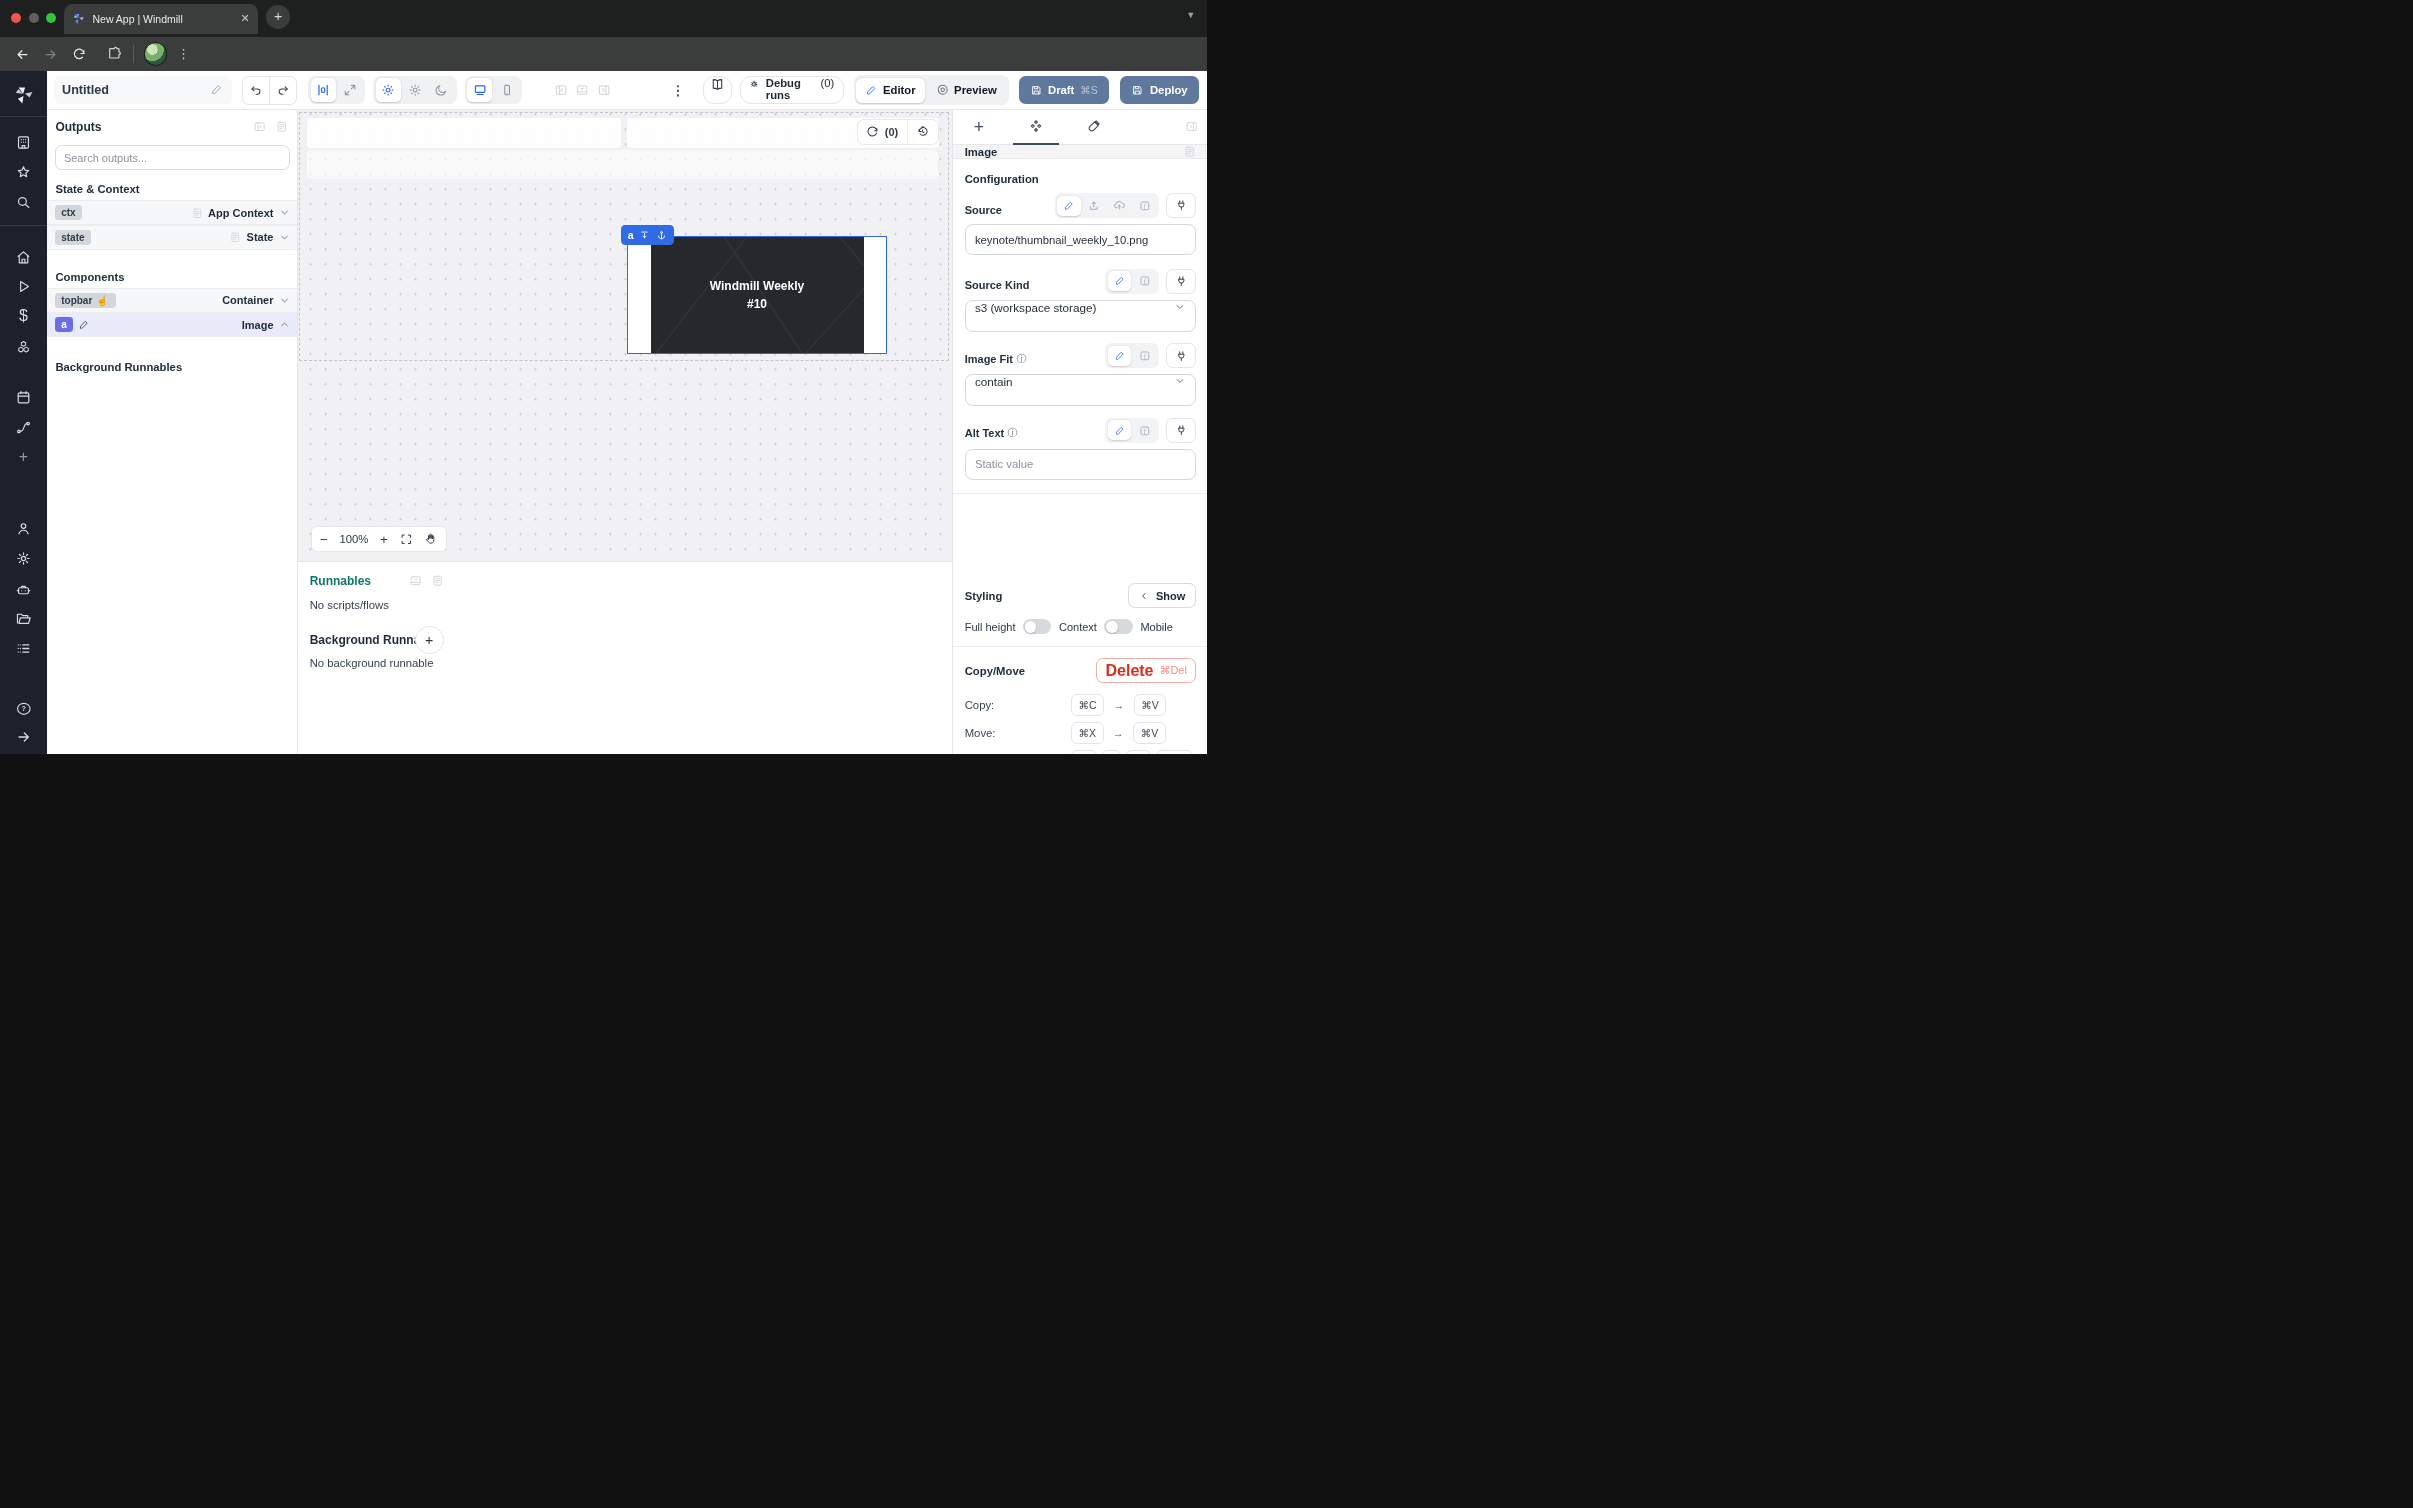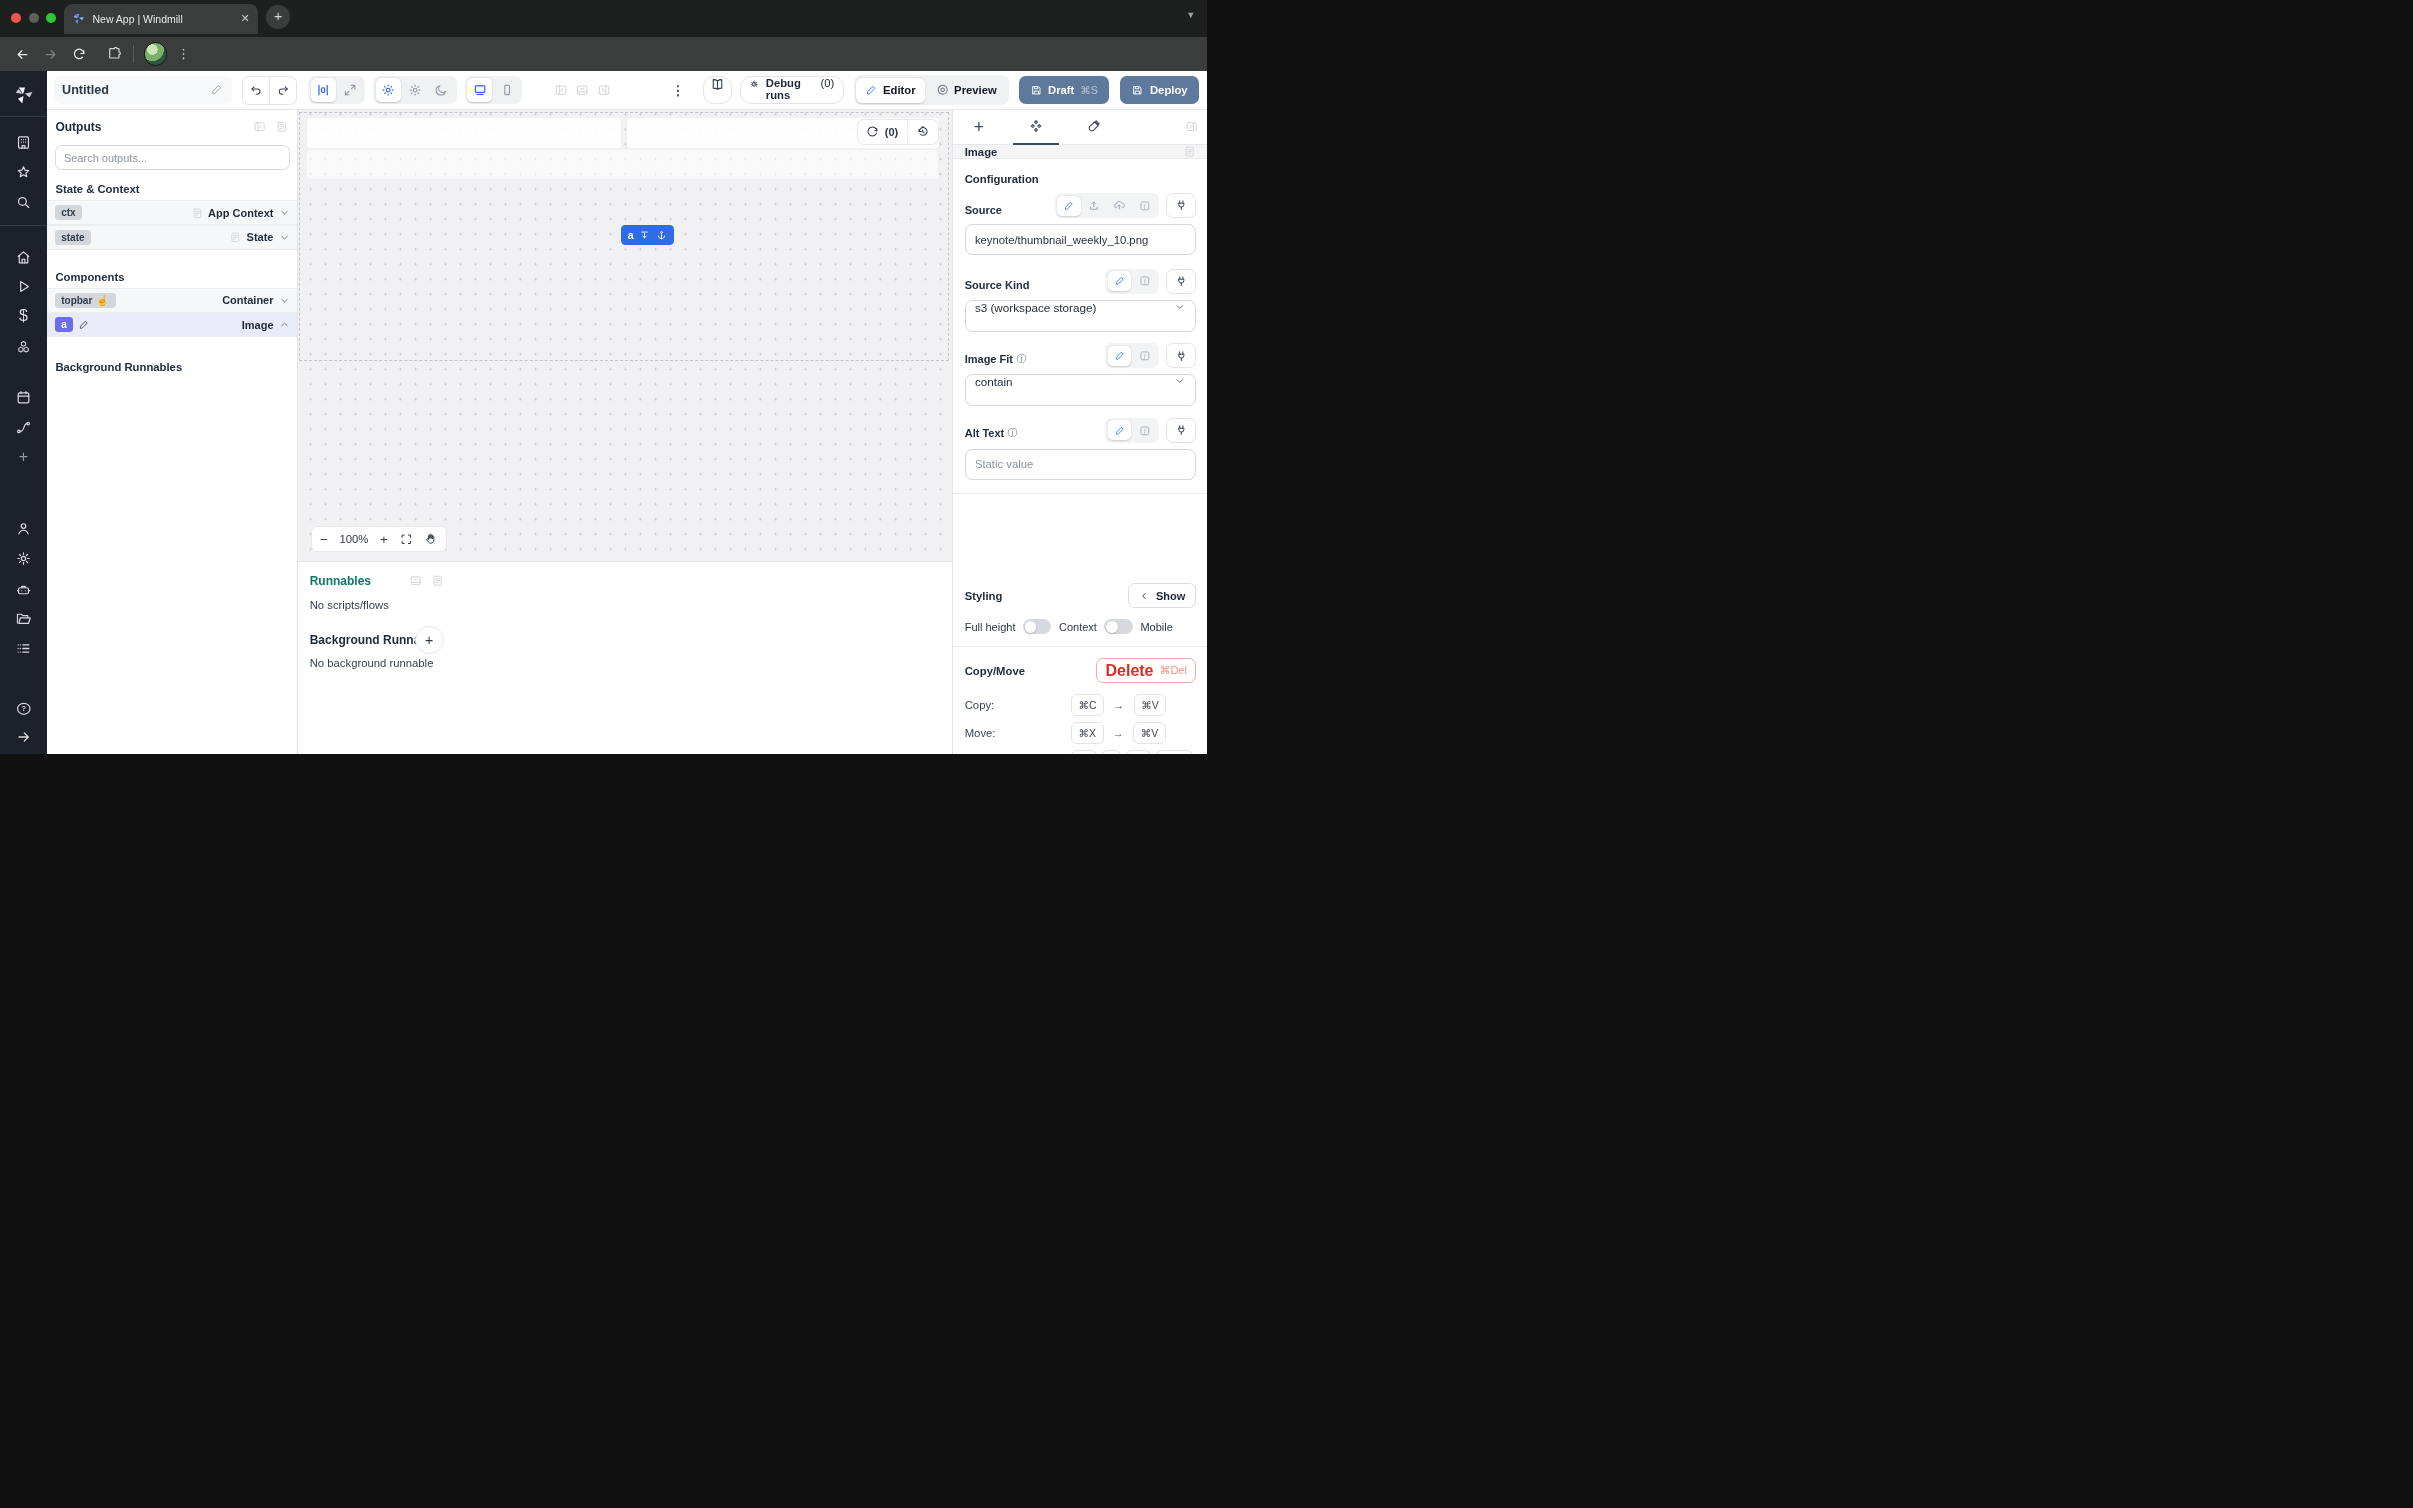--- a/index.html
+++ b/index.html
@@ -550,20 +550,30 @@
               <span class="a">a</span>
               <svg width="11" height="11" viewBox="0 0 24 24" fill="none" stroke="#fff" stroke-width="2" stroke-linecap="round" stroke-linejoin="round">
                   <path d="M6 4.5h12M12 8v9M8.5 13.5 12 17l3.5-3.5"></path>
                 </svg>
               <svg width="11" height="11" viewBox="0 0 24 24" fill="none" stroke="#fff" stroke-width="2" stroke-linecap="round" stroke-linejoin="round">
                   <circle cx="12" cy="5.5" r="2"></circle>
                   <path d="M12 7.5V19M5.5 13c0 4 3 6 6.5 6s6.5-2 6.5-6"></path>
                 </svg>
             </div>
 
+            <div class="selbox">
+              <div class="thumb">
+                <div class="ln" style="width:1.3px; height:184px; transform:rotate(38deg); left:50px; top:-34px;"></div>
+                <div class="ln" style="width:1.3px; height:184px; transform:rotate(-34deg); left:101px; top:-50px;"></div>
+                <div class="ln" style="width:1.3px; height:168px; transform:rotate(42deg); left:168px; top:17px;"></div>
+                <div class="ln" style="width:1.3px; height:151px; transform:rotate(-40deg); left:189px; top:-75px;"></div>
+                <span class="cap">Windmill Weekly</span>
+                <span class="cap">#10</span>
+              </div>
+            </div>
 
             <div class="zoombar">
               <span class="z" style="font-size:13.4px;">−</span>
               <span class="pct">100%</span>
               <span class="z" style="font-size:13.4px;">+</span>
               <svg width="12.6" height="12.6" viewBox="0 0 24 24" fill="none" stroke="#2f3a49" stroke-width="2" stroke-linecap="round">
                   <path d="M4 8V5.5A1.5 1.5 0 0 1 5.5 4H8M16 4h2.5A1.5 1.5 0 0 1 20 5.5V8M20 16v2.5a1.5 1.5 0 0 1-1.5 1.5H16M8 20H5.5A1.5 1.5 0 0 1 4 18.5V16"></path>
                 </svg>
               <svg width="13.4" height="13.4" viewBox="0 0 24 24" fill="none" stroke="#2f3a49" stroke-width="1.7" stroke-linecap="round" stroke-linejoin="round">
                   <path d="M8 12.5V6.8a1.2 1.2 0 0 1 2.4 0V11M10.4 11V5.3a1.2 1.2 0 0 1 2.4 0V11M12.8 11V6.3a1.2 1.2 0 0 1 2.4 0V11.5M15.2 11.5V8.3a1.2 1.2 0 0 1 2.4 0v5.9c0 3.5-2.2 5.8-5.3 5.8-2.4 0-3.7-1-4.9-2.9L5 14.2c-.6-1-.1-2 .8-2.2.7-.2 1.4.1 1.8.8l.4.7"></path>

